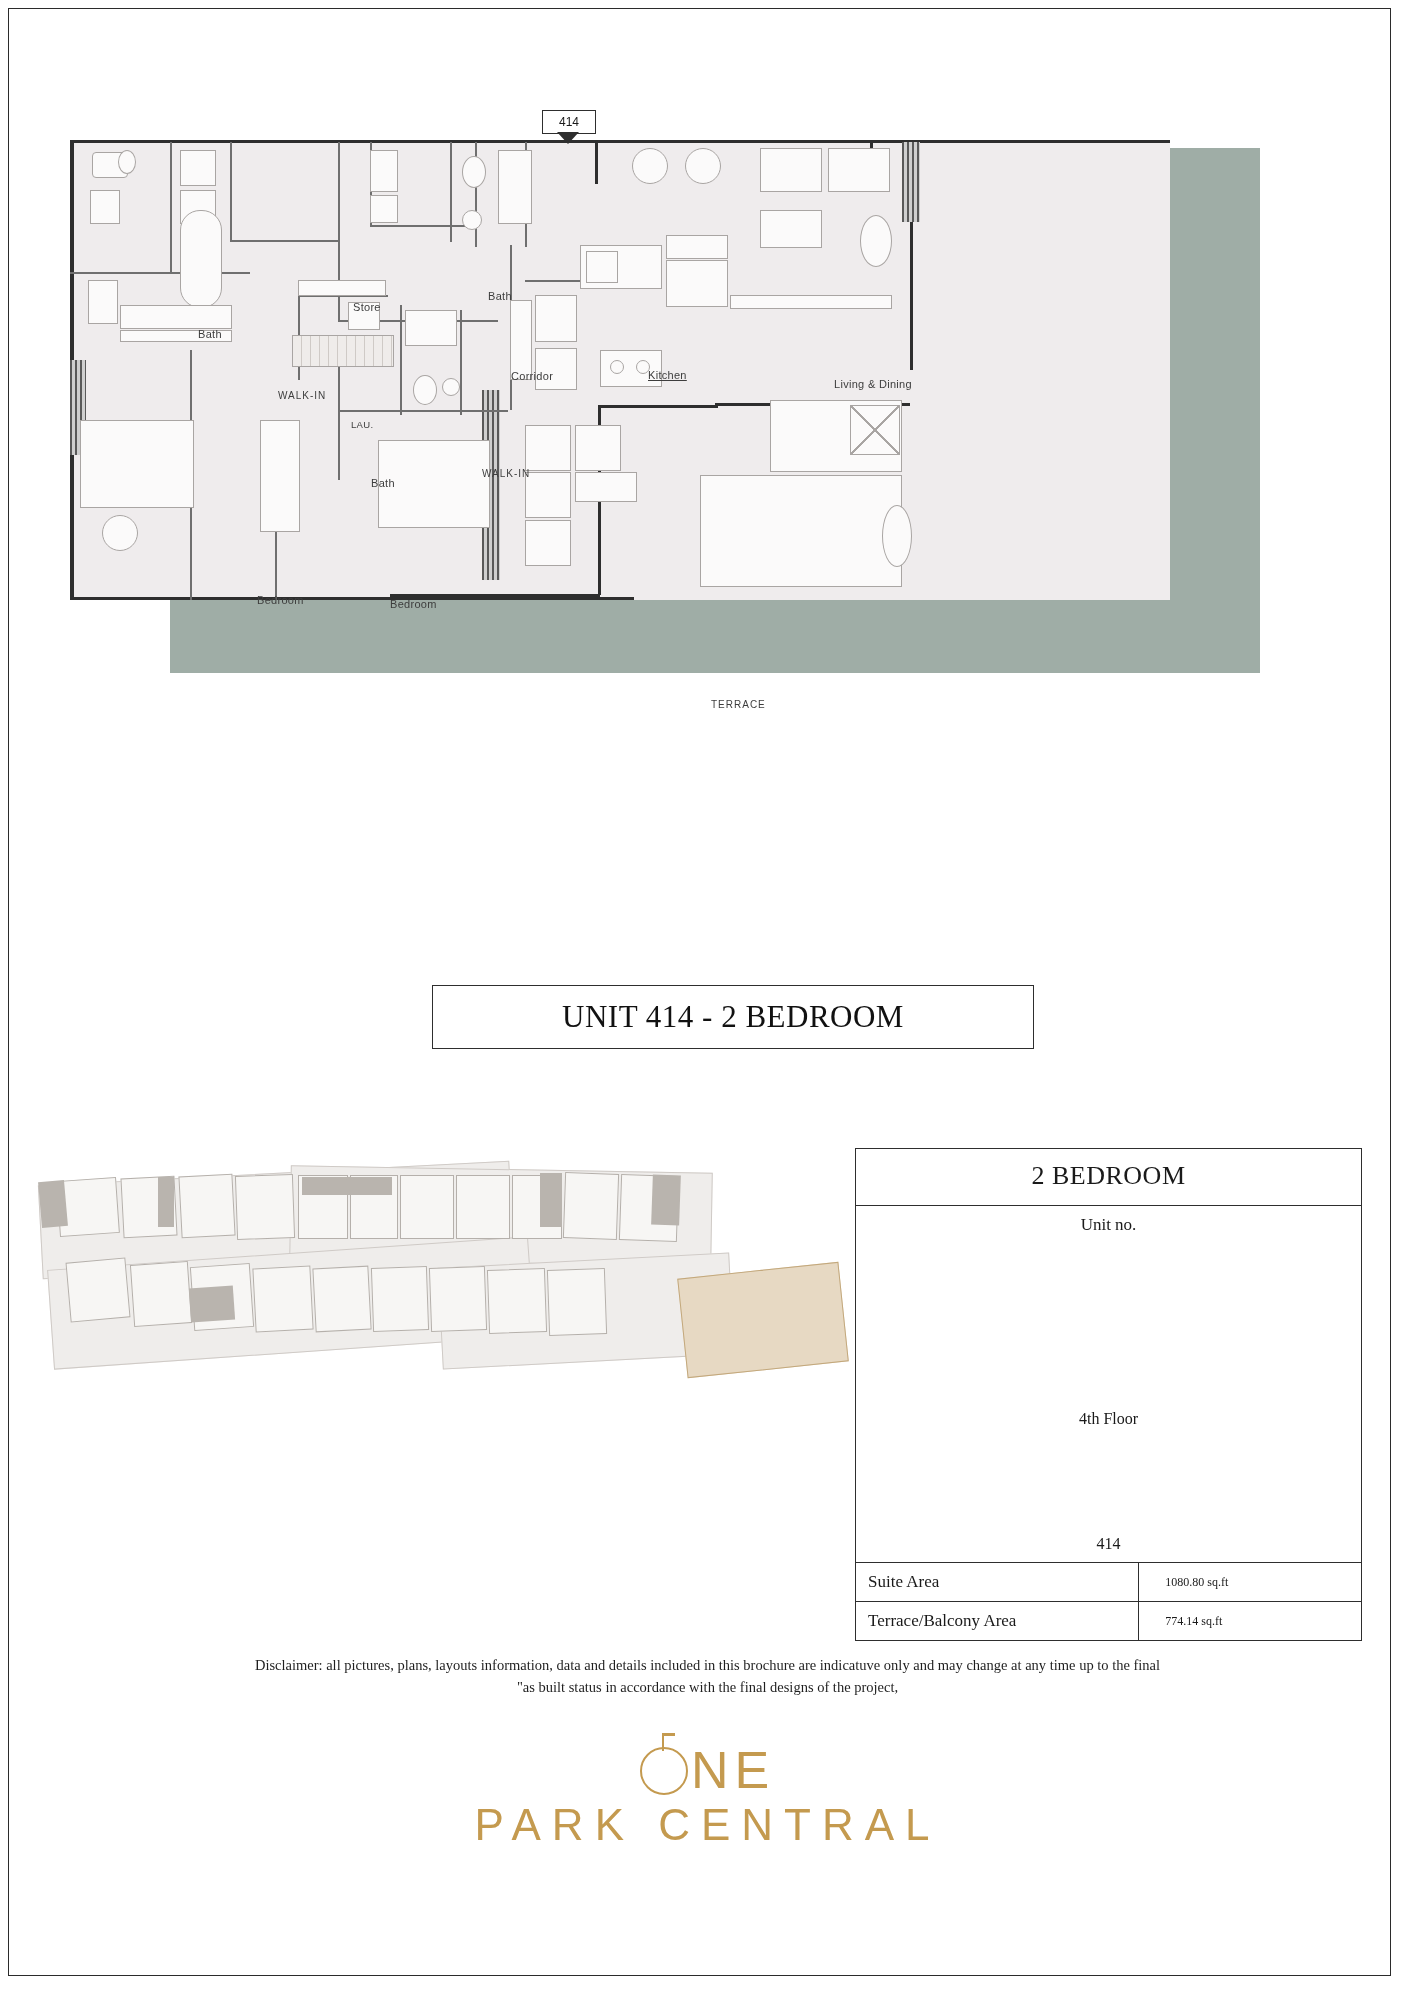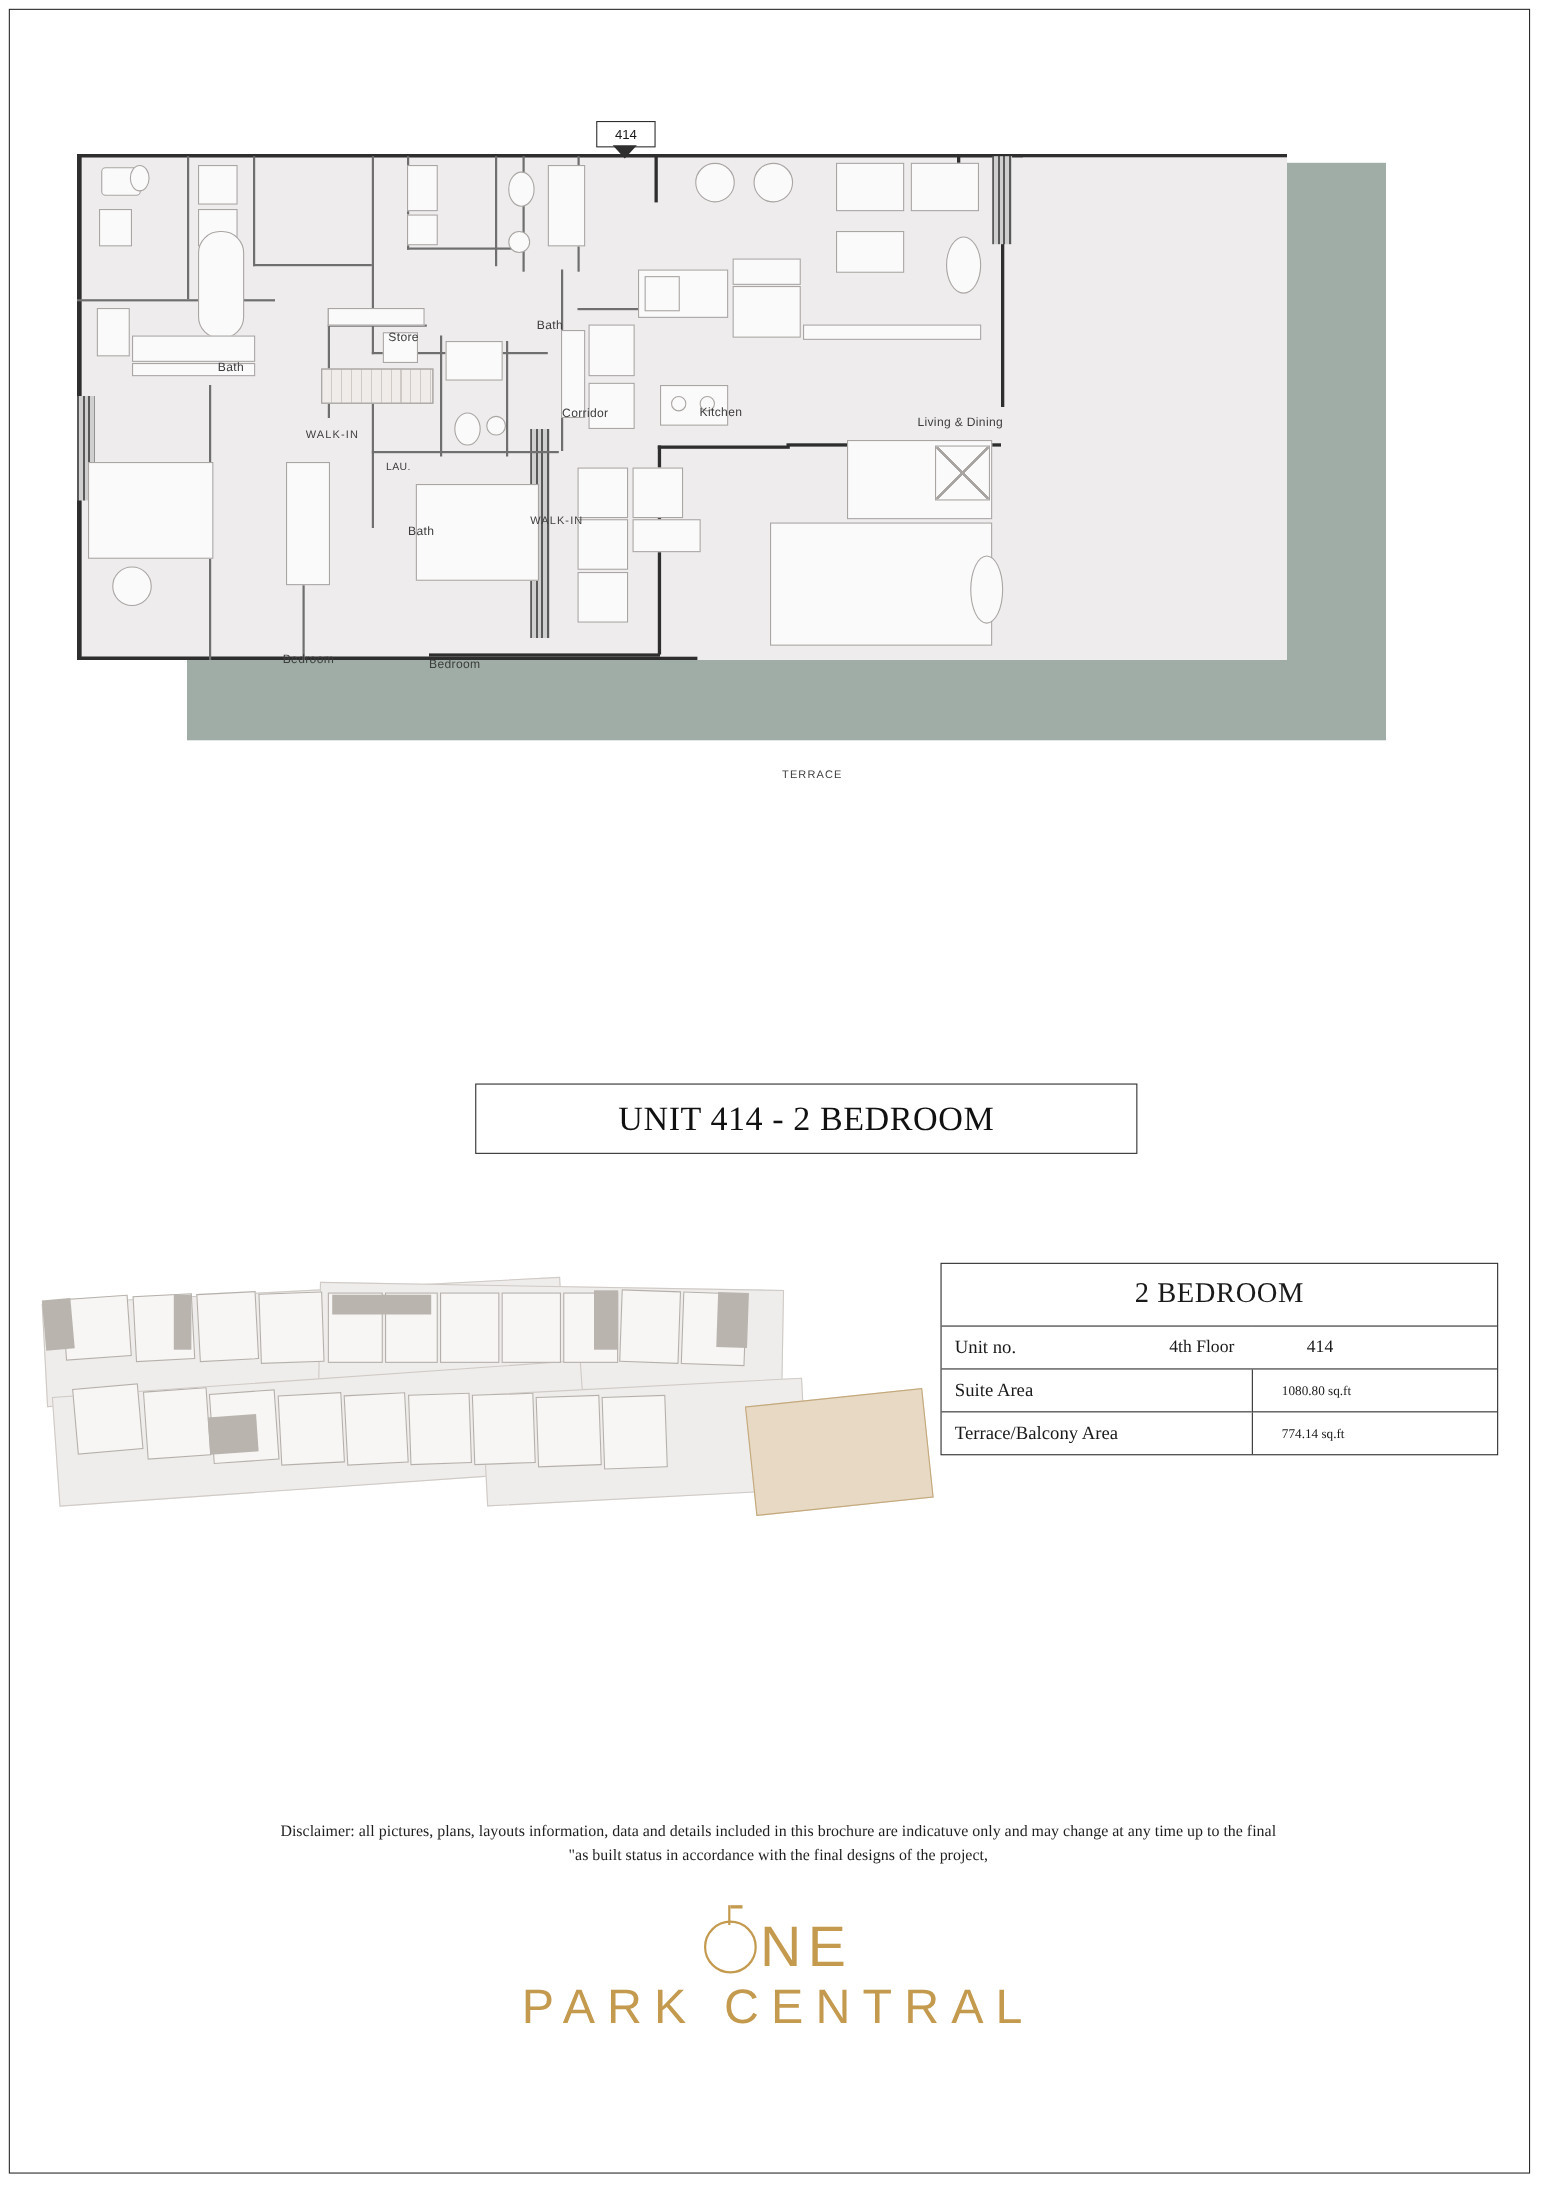--- a/index.html
+++ b/index.html
@@ -102,21 +102,21 @@
     font-size:26px;font-weight:normal;padding:12px 0 14px;text-align:center;
     border-bottom:1.5px solid #2e2e2e;letter-spacing:.5px;
   }
   .spec td{
     border-top:1.2px solid #2e2e2e;
     padding:9px 12px;font-size:17px;
   }
   .spec td.key{width:56%;}
   .spec td.val{border-left:1.2px solid #2e2e2e;font-size:12px;padding-left:26px;}
   .spec td.unitrow{padding:9px 12px;}
-  .spec .unitline{display:flex;align-items:center;}
+  .spec .unitline{display:flex;align-items:center;flex-direction:column;}
   .spec .unitline .k{flex:0 0 195px;}
   .spec .unitline .f{flex:0 0 125px;font-size:16px;}
   .spec .unitline .n{font-size:16px;}
 
   
   .disclaimer{
     position:absolute;left:80px;top:1655px;width:1255px;
     text-align:center;font-size:14.5px;line-height:1.5;color:#1f1f1f;
   }
 
@@ -257,21 +257,21 @@
   <div class="fix" style="left:700px;top:280px;width:130px;height:70px;"></div>
   <div class="fix" style="left:780px;top:285px;width:48px;height:48px;background:linear-gradient(45deg,transparent 48%,#a9a5a3 48% 52%,transparent 52%),linear-gradient(-45deg,transparent 48%,#a9a5a3 48% 52%,transparent 52%);"></div>
   <div class="fix" style="left:630px;top:355px;width:200px;height:110px;"></div>
   <div class="fix-r" style="left:812px;top:385px;width:28px;height:60px;"></div>
 
   <div class="lbl" style="left:128px;top:208px;">Bath</div>
   <div class="lbl caps" style="left:208px;top:270px;">WALK-IN</div>
   <div class="lbl" style="left:283px;top:181px;">Store</div>
   <div class="lbl" style="left:418px;top:170px;">Bath</div>
   <div class="lbl" style="left:441px;top:250px;">Corridor</div>
-  <div class="lbl" style="left:566px;top:249px;">Kitchen</div>
+  <div class="lbl" style="left:578px;top:249px;text-decoration:underline;">Kitchen</div>
   <div class="lbl" style="left:764px;top:258px;">Living &amp; Dining</div>
   <div class="lbl sm" style="left:281px;top:299px;">LAU.</div>
   <div class="lbl" style="left:301px;top:357px;">Bath</div>
   <div class="lbl caps" style="left:412px;top:348px;">WALK-IN</div>
   <div class="lbl" style="left:187px;top:474px;">Bedroom</div>
   <div class="lbl" style="left:320px;top:478px;">Bedroom</div>
   <div class="lbl caps" style="left:641px;top:579px;">TERRACE</div>
 </div>
 
 <div class="title-box">

